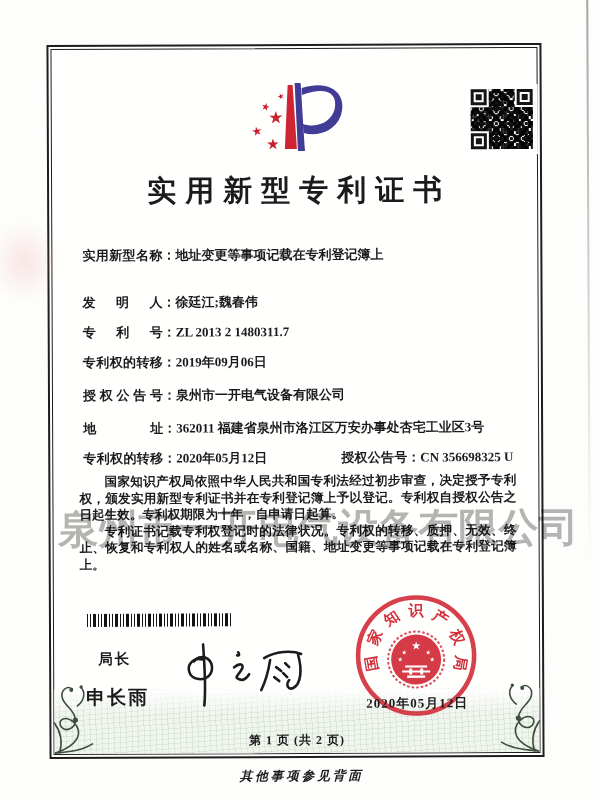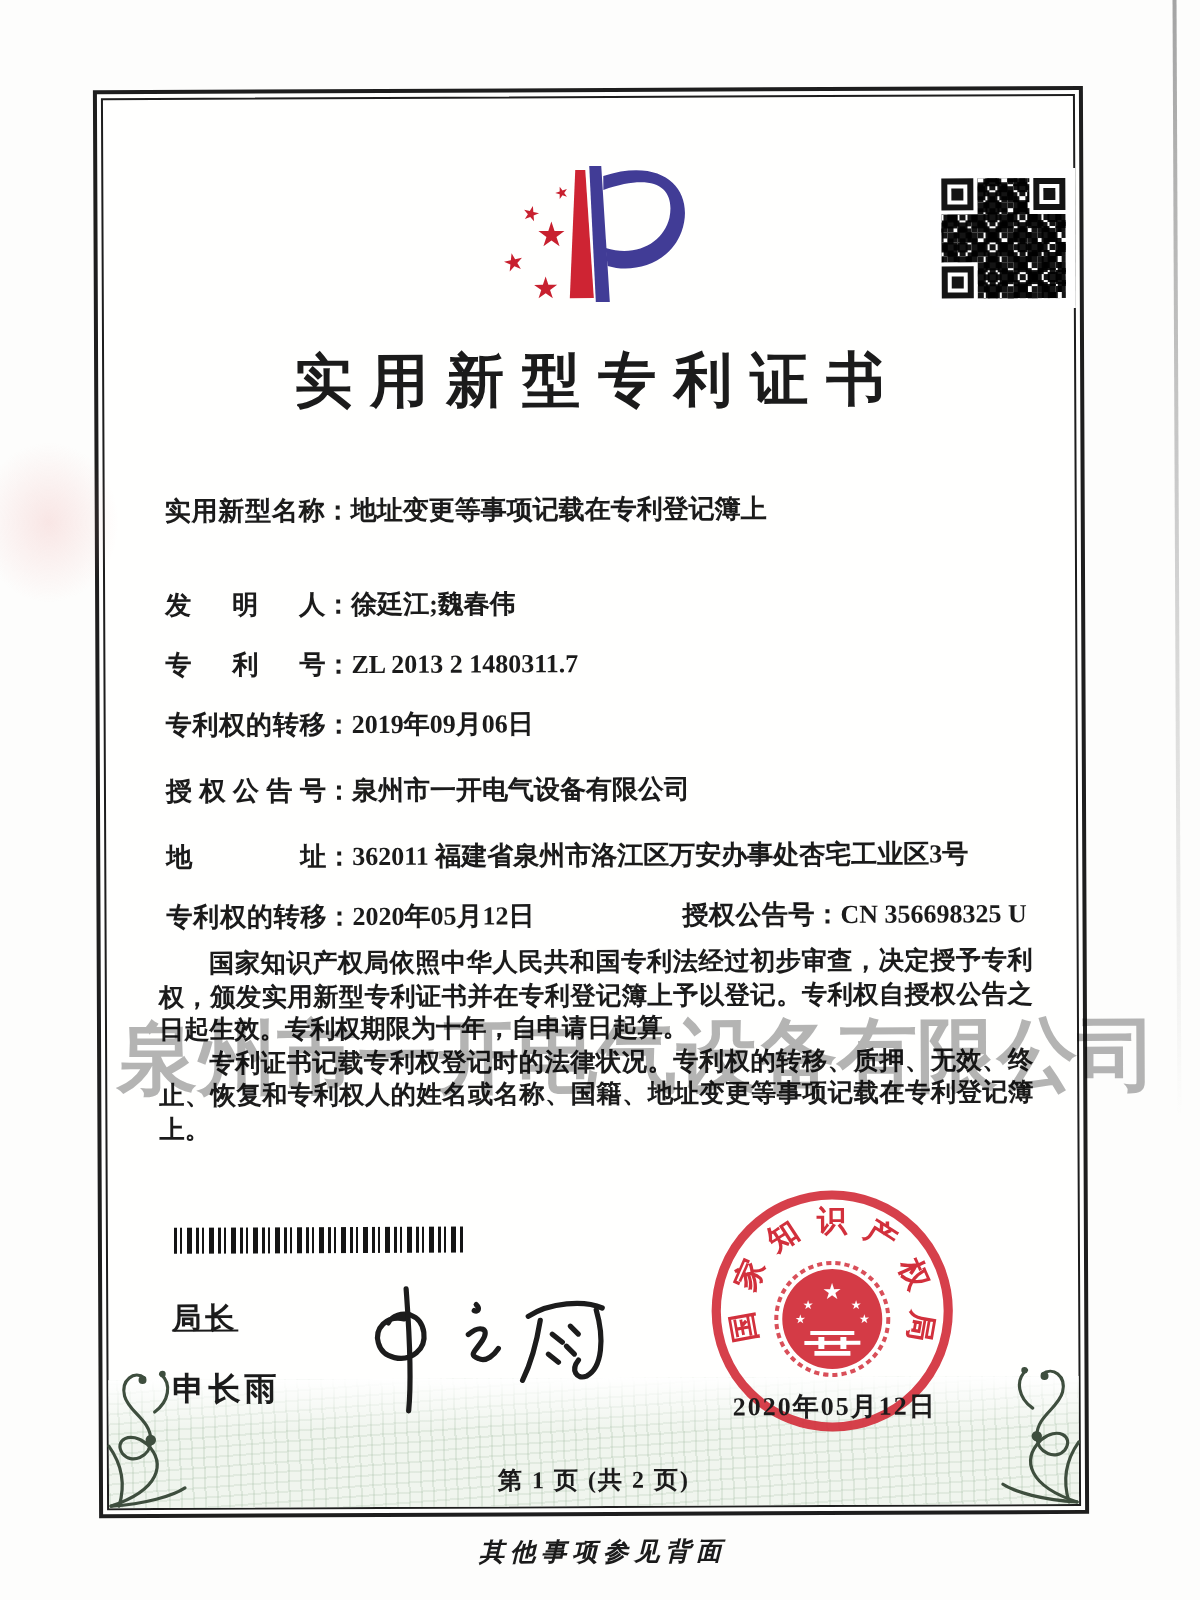--- a/index.html
+++ b/index.html
@@ -49,22 +49,22 @@
     font-size:12.6px; line-height:16.6px; font-weight:600; text-align:justify; }
   .body-text p { text-indent:2em; }
 
   .watermark { position:absolute; left:5px; top:452px; width:480px; white-space:nowrap;
     font-size:40px; font-weight:700; color:rgba(125,125,125,.58); letter-spacing:0px;
     mix-blend-mode:multiply; pointer-events:none; z-index:7; }
 
   .barcode { position:absolute; left:33px; top:564px; width:146px; height:13px;
     background:repeating-linear-gradient(90deg,#141414 0 1.5px,#fff 1.5px 3px,#141414 3px 4px,#fff 4px 6.5px,#141414 6.5px 9px,#fff 9px 11px); }
 
-  .signer-title { position:absolute; left:32px; top:600px; font-size:14.5px; font-weight:700; letter-spacing:2px; z-index:6;text-decoration:underline; }
-  .signer-name  { position:absolute; left:32px; top:635px; font-size:16px; font-weight:700; letter-spacing:2px; z-index:6; }
+  .signer-title { position:absolute; left:44px; top:600px; font-size:14.5px; font-weight:700; letter-spacing:2px; z-index:6; }
+  .signer-name  { position:absolute; left:32px; top:635px; font-size:19px; font-weight:700; letter-spacing:2px; z-index:6; }
   .signature { position:absolute; left:118px; top:588px; width:150px; height:84px; z-index:6; }
 
   .seal { position:absolute; left:298px; top:543px; width:128px; height:128px; z-index:6; }
   .seal-date { position:absolute; left:300px; top:646px; width:126px; text-align:center;
     font-size:13px; font-weight:700; letter-spacing:1px; z-index:8; }
 
   .band { position:absolute; left:0; right:0; bottom:0; height:64px; z-index:1;
     background-color:#f0f5ee;
     background-image:
       linear-gradient(to bottom, #ffffff, rgba(255,255,255,0) 40%),

